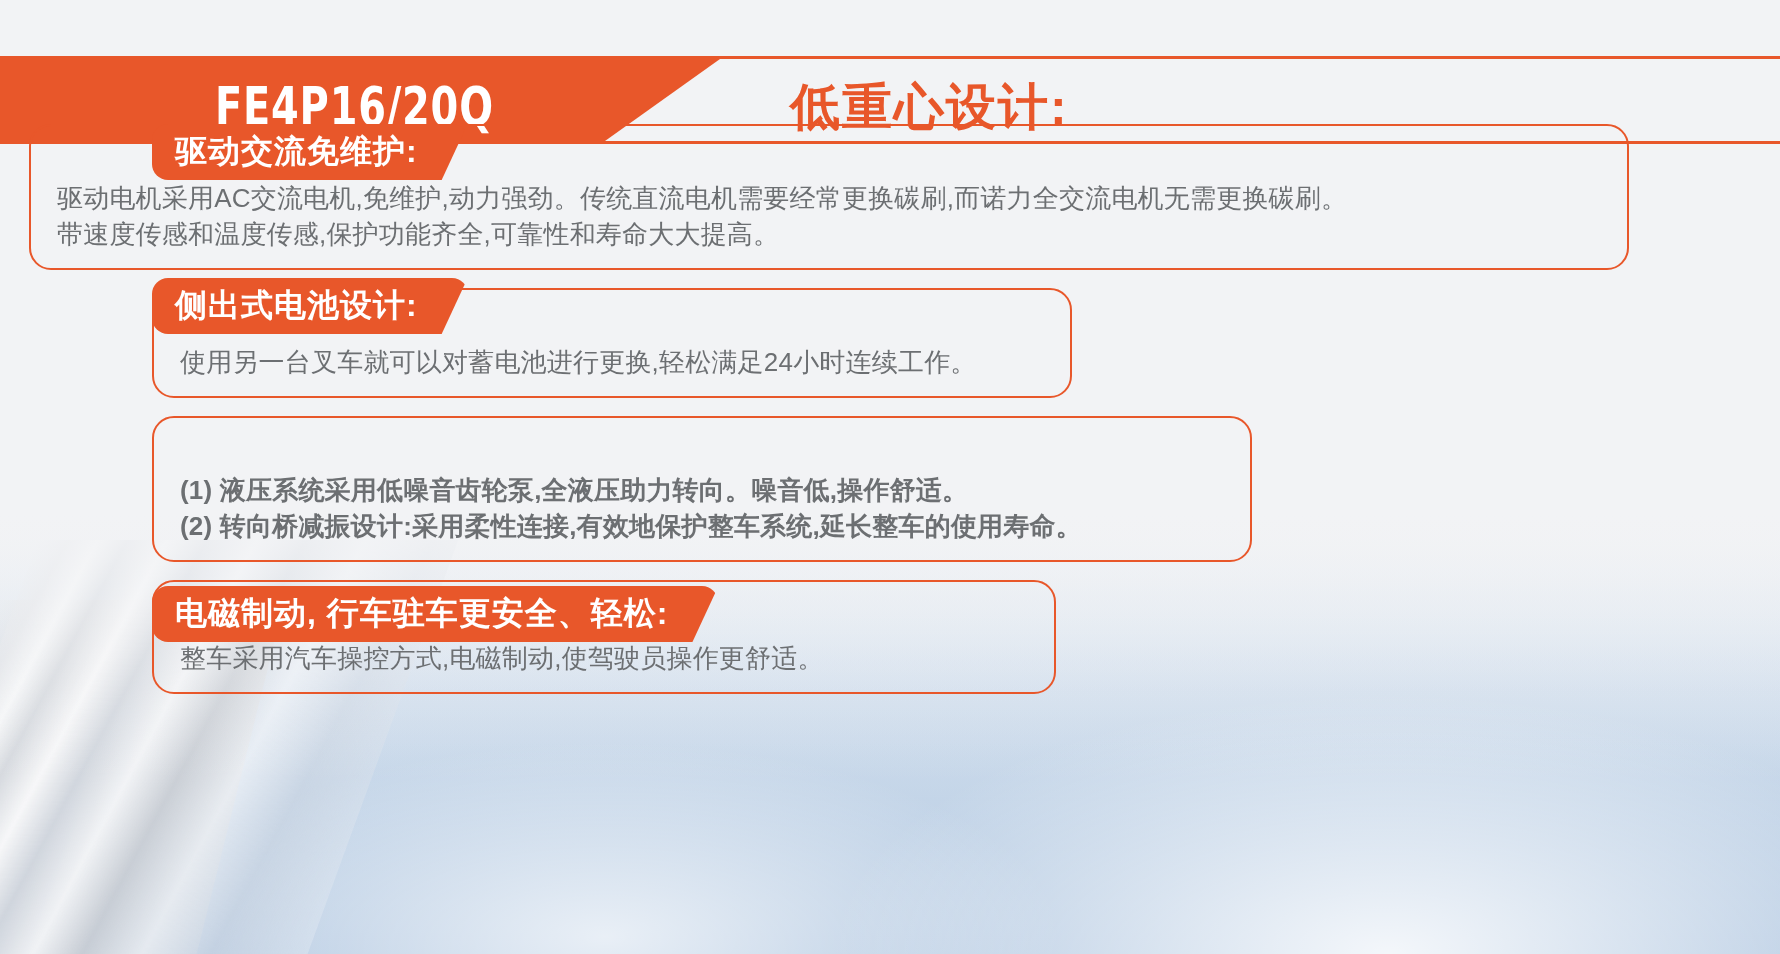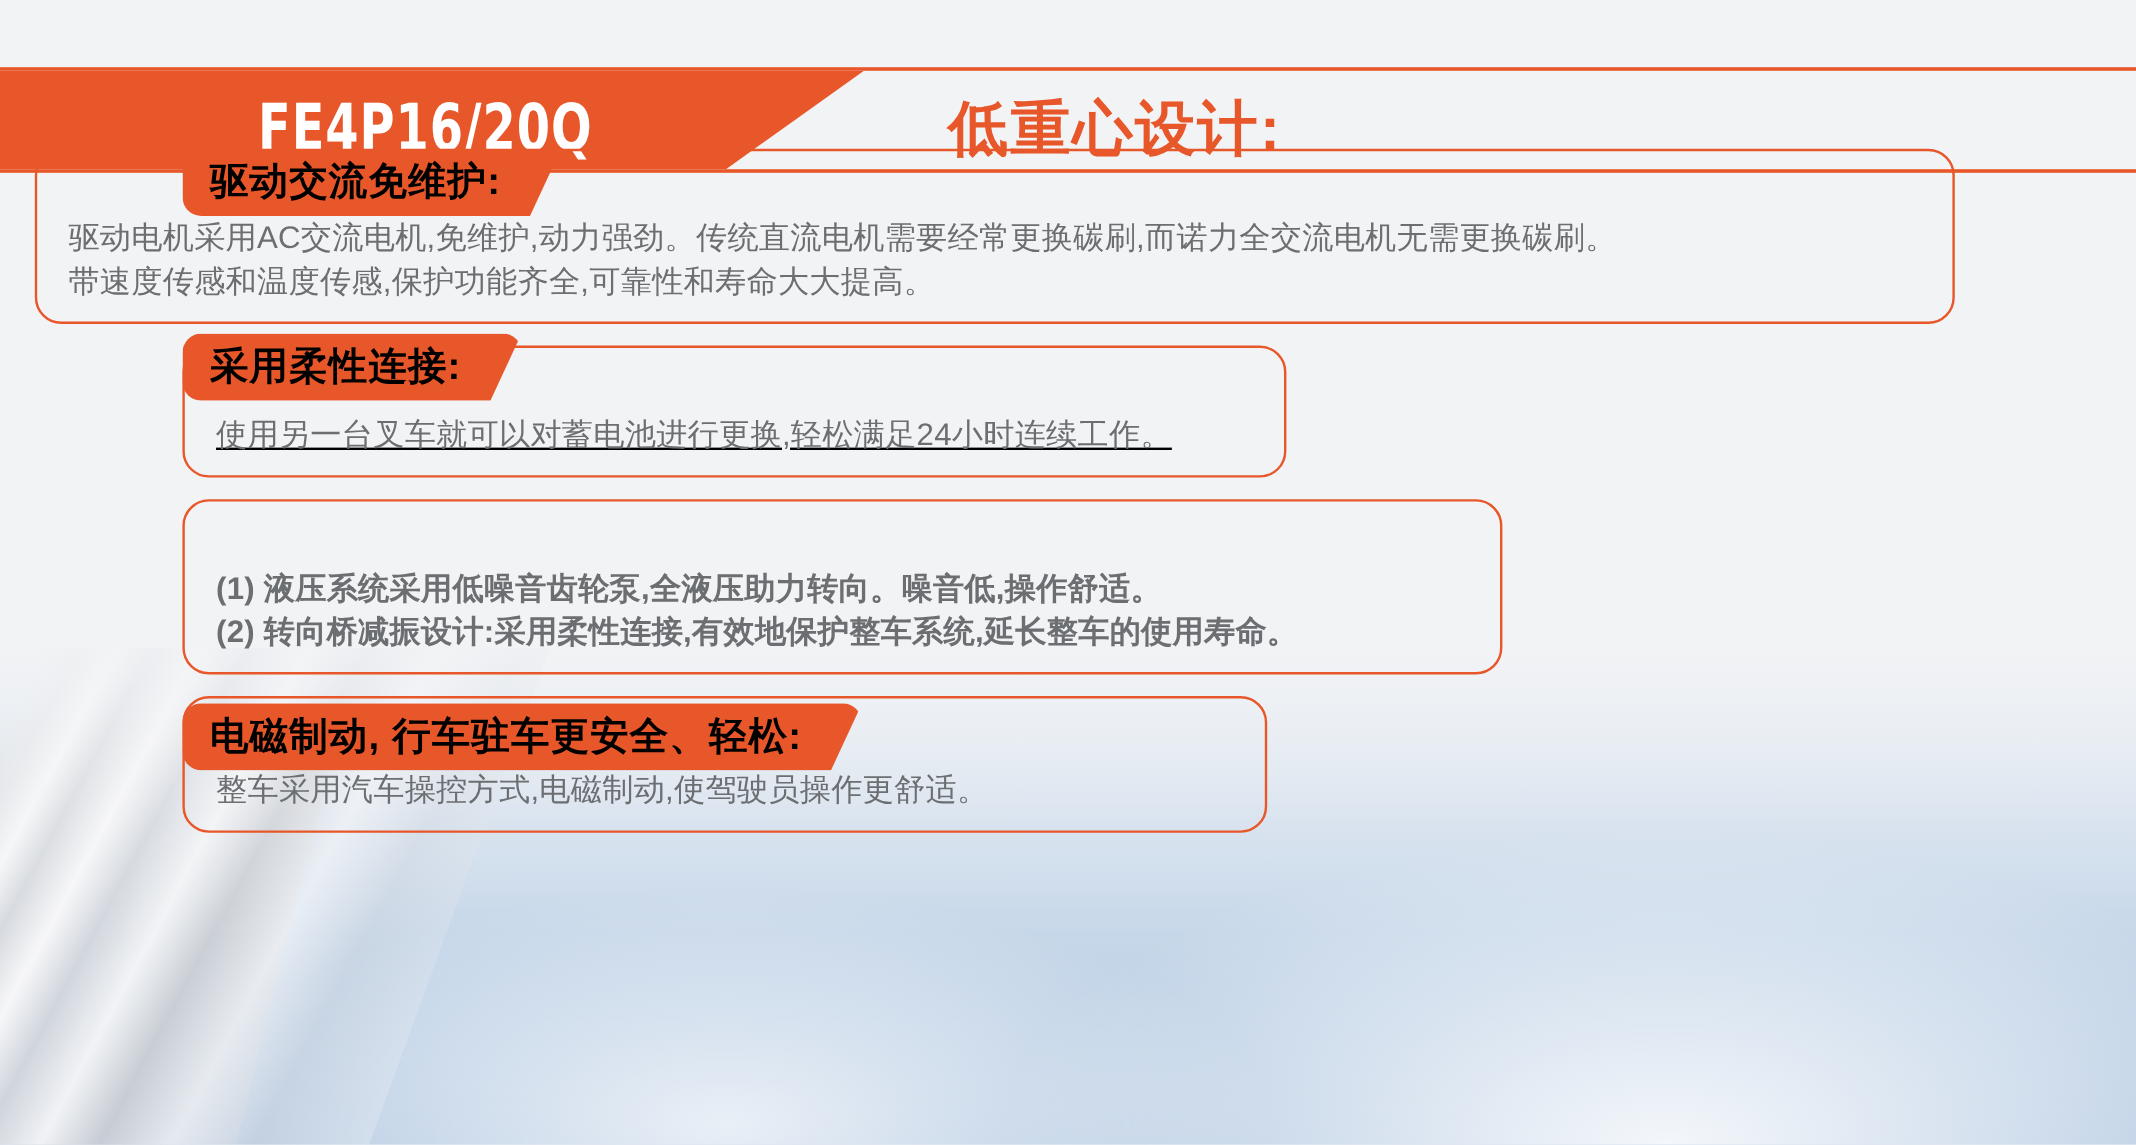--- a/index.html
+++ b/index.html
@@ -141,21 +141,21 @@
     box-sizing: border-box;
     padding: 14px 26px 16px 26px;
   }
   .feature-label {
     position: absolute;
     left: 152px;
     top: 0;
     height: 56px;
     background: #e8572a;
     border-radius: 16px 16px 16px 16px;
-    color: #000000;
+    color: #ffffff;
     font-size: 32px;
     font-weight: bold;
     letter-spacing: 1px;
     display: flex;
     align-items: center;
     padding: 0 50px 0 23px;
     box-sizing: border-box;
     white-space: nowrap;
     z-index: 3;
     clip-path: polygon(0 0, 100% 0, calc(100% - 26px) 100%, 0 100%);
@@ -165,21 +165,21 @@
     font-size: 26px;
     line-height: 36px;
     white-space: pre-line;
     letter-spacing: 0.2px;
   }
 
   
   .f1 .feature-body { width: 1600px; margin-top: 28px; padding-top: 26px; margin-left: 29px; }
   .f1 .feature-label { top: 28px; transform: translateY(-28px); }
 
-  .f2 .feature-body { width: 920px; margin-top: 18px; padding-top: 26px; min-height: 92px; text-decoration: underline; }
+  .f2 .feature-body { width: 920px; margin-top: 18px; padding-top: 26px; min-height: 92px; }
   .f2 .feature-label { top: 18px; transform: translateY(-28px); }
 
   .f3 .feature-body { width: 1350px; margin-top: 18px; padding-top: 26px; min-height: 92px; }
   .f3 .feature-label { top: 18px; transform: translateY(-28px); }
 
   .f4 .feature-body { width: 1100px; margin-top: 18px; padding-top: 26px; font-weight: bold; }
   .f4 .feature-label { top: 18px; transform: translateY(-28px); }
 
   .f5 .feature-body { width: 904px; margin-top: 18px; padding-top: 30px; min-height: 100px; }
   .f5 .feature-label { top: 34px; transform: translateY(-28px); }
@@ -210,21 +210,21 @@
     <div class="feature f1">
       <div class="feature-label">驱动交流免维护:</div>
       <div class="feature-body">
         <div class="feature-label-spacer"></div>
         <div class="feature-text">驱动电机采用AC交流电机,免维护,动力强劲。传统直流电机需要经常更换碳刷,而诺力全交流电机无需更换碳刷。
 带速度传感和温度传感,保护功能齐全,可靠性和寿命大大提高。</div>
       </div>
     </div>
 
     <div class="feature f2">
-      <div class="feature-label">采用柔性连接:</div>
+      <div class="feature-label">侧出式电池设计:</div>
       <div class="feature-body">
         <div class="feature-label-spacer"></div>
         <div class="feature-text">使用另一台叉车就可以对蓄电池进行更换,轻松满足24小时连续工作。</div>
       </div>
     </div>
 
 
     <div class="feature f4">
       <div class="feature-body">
         <div class="feature-label-spacer"></div>

